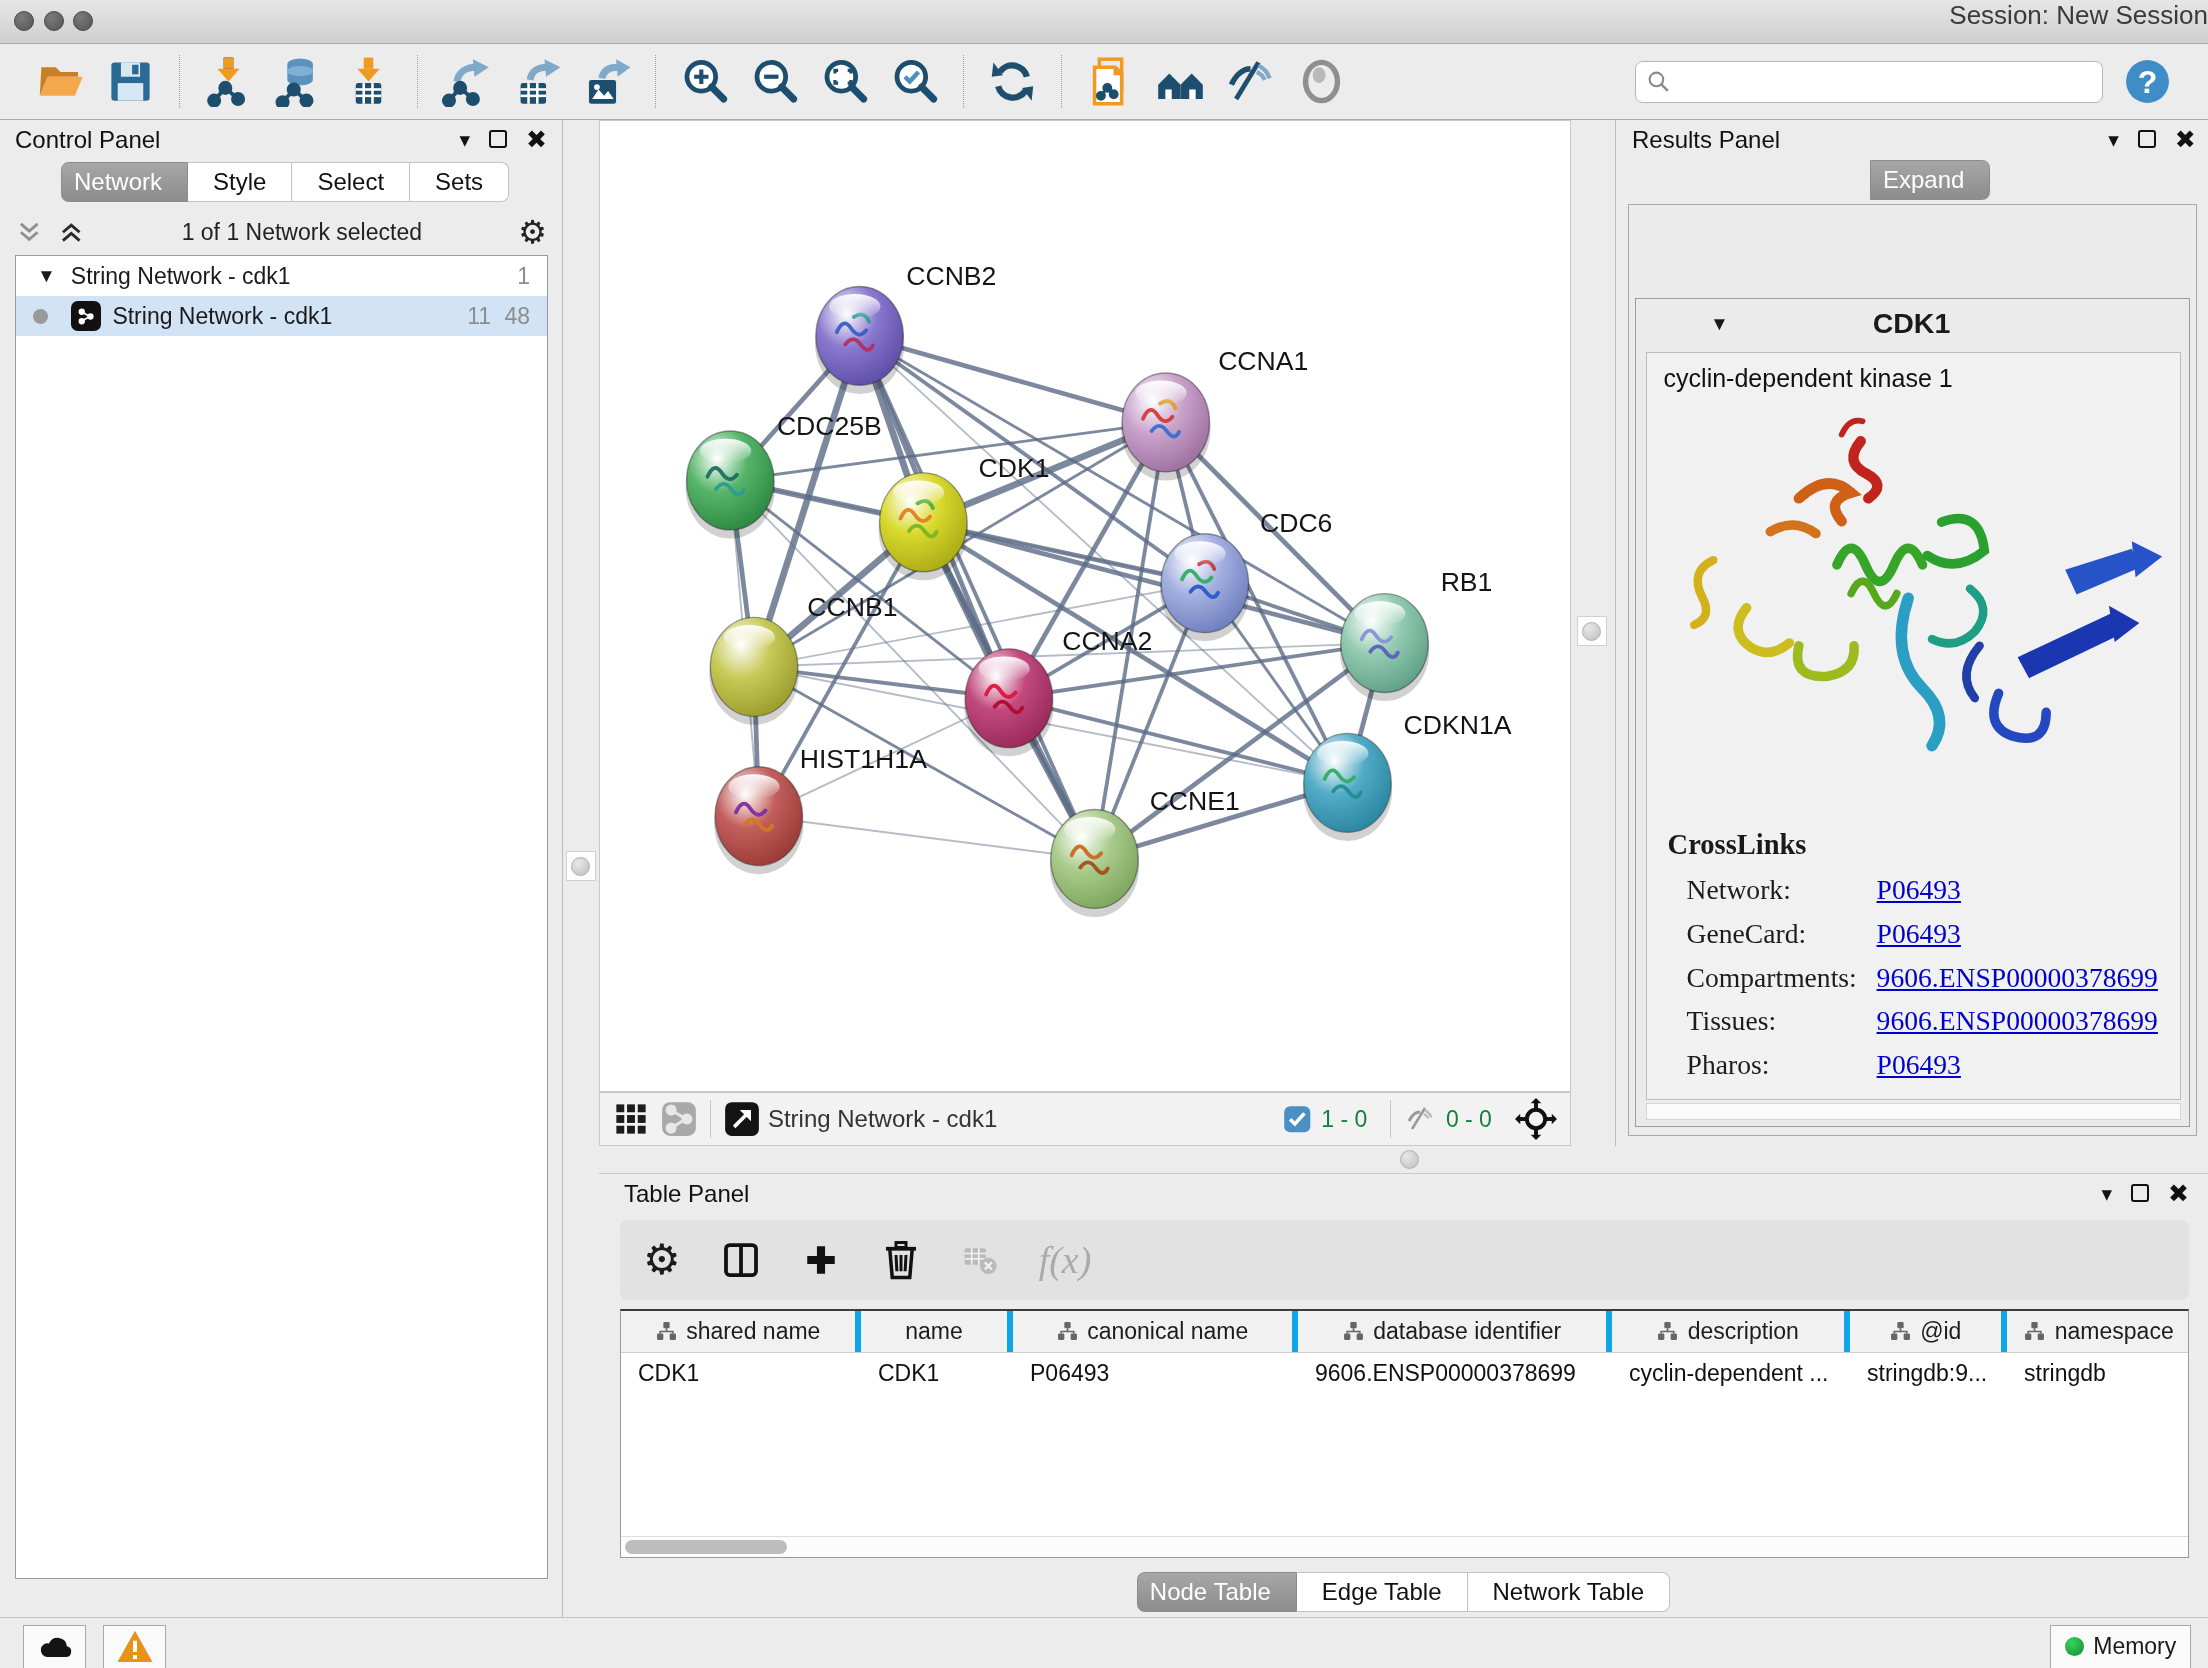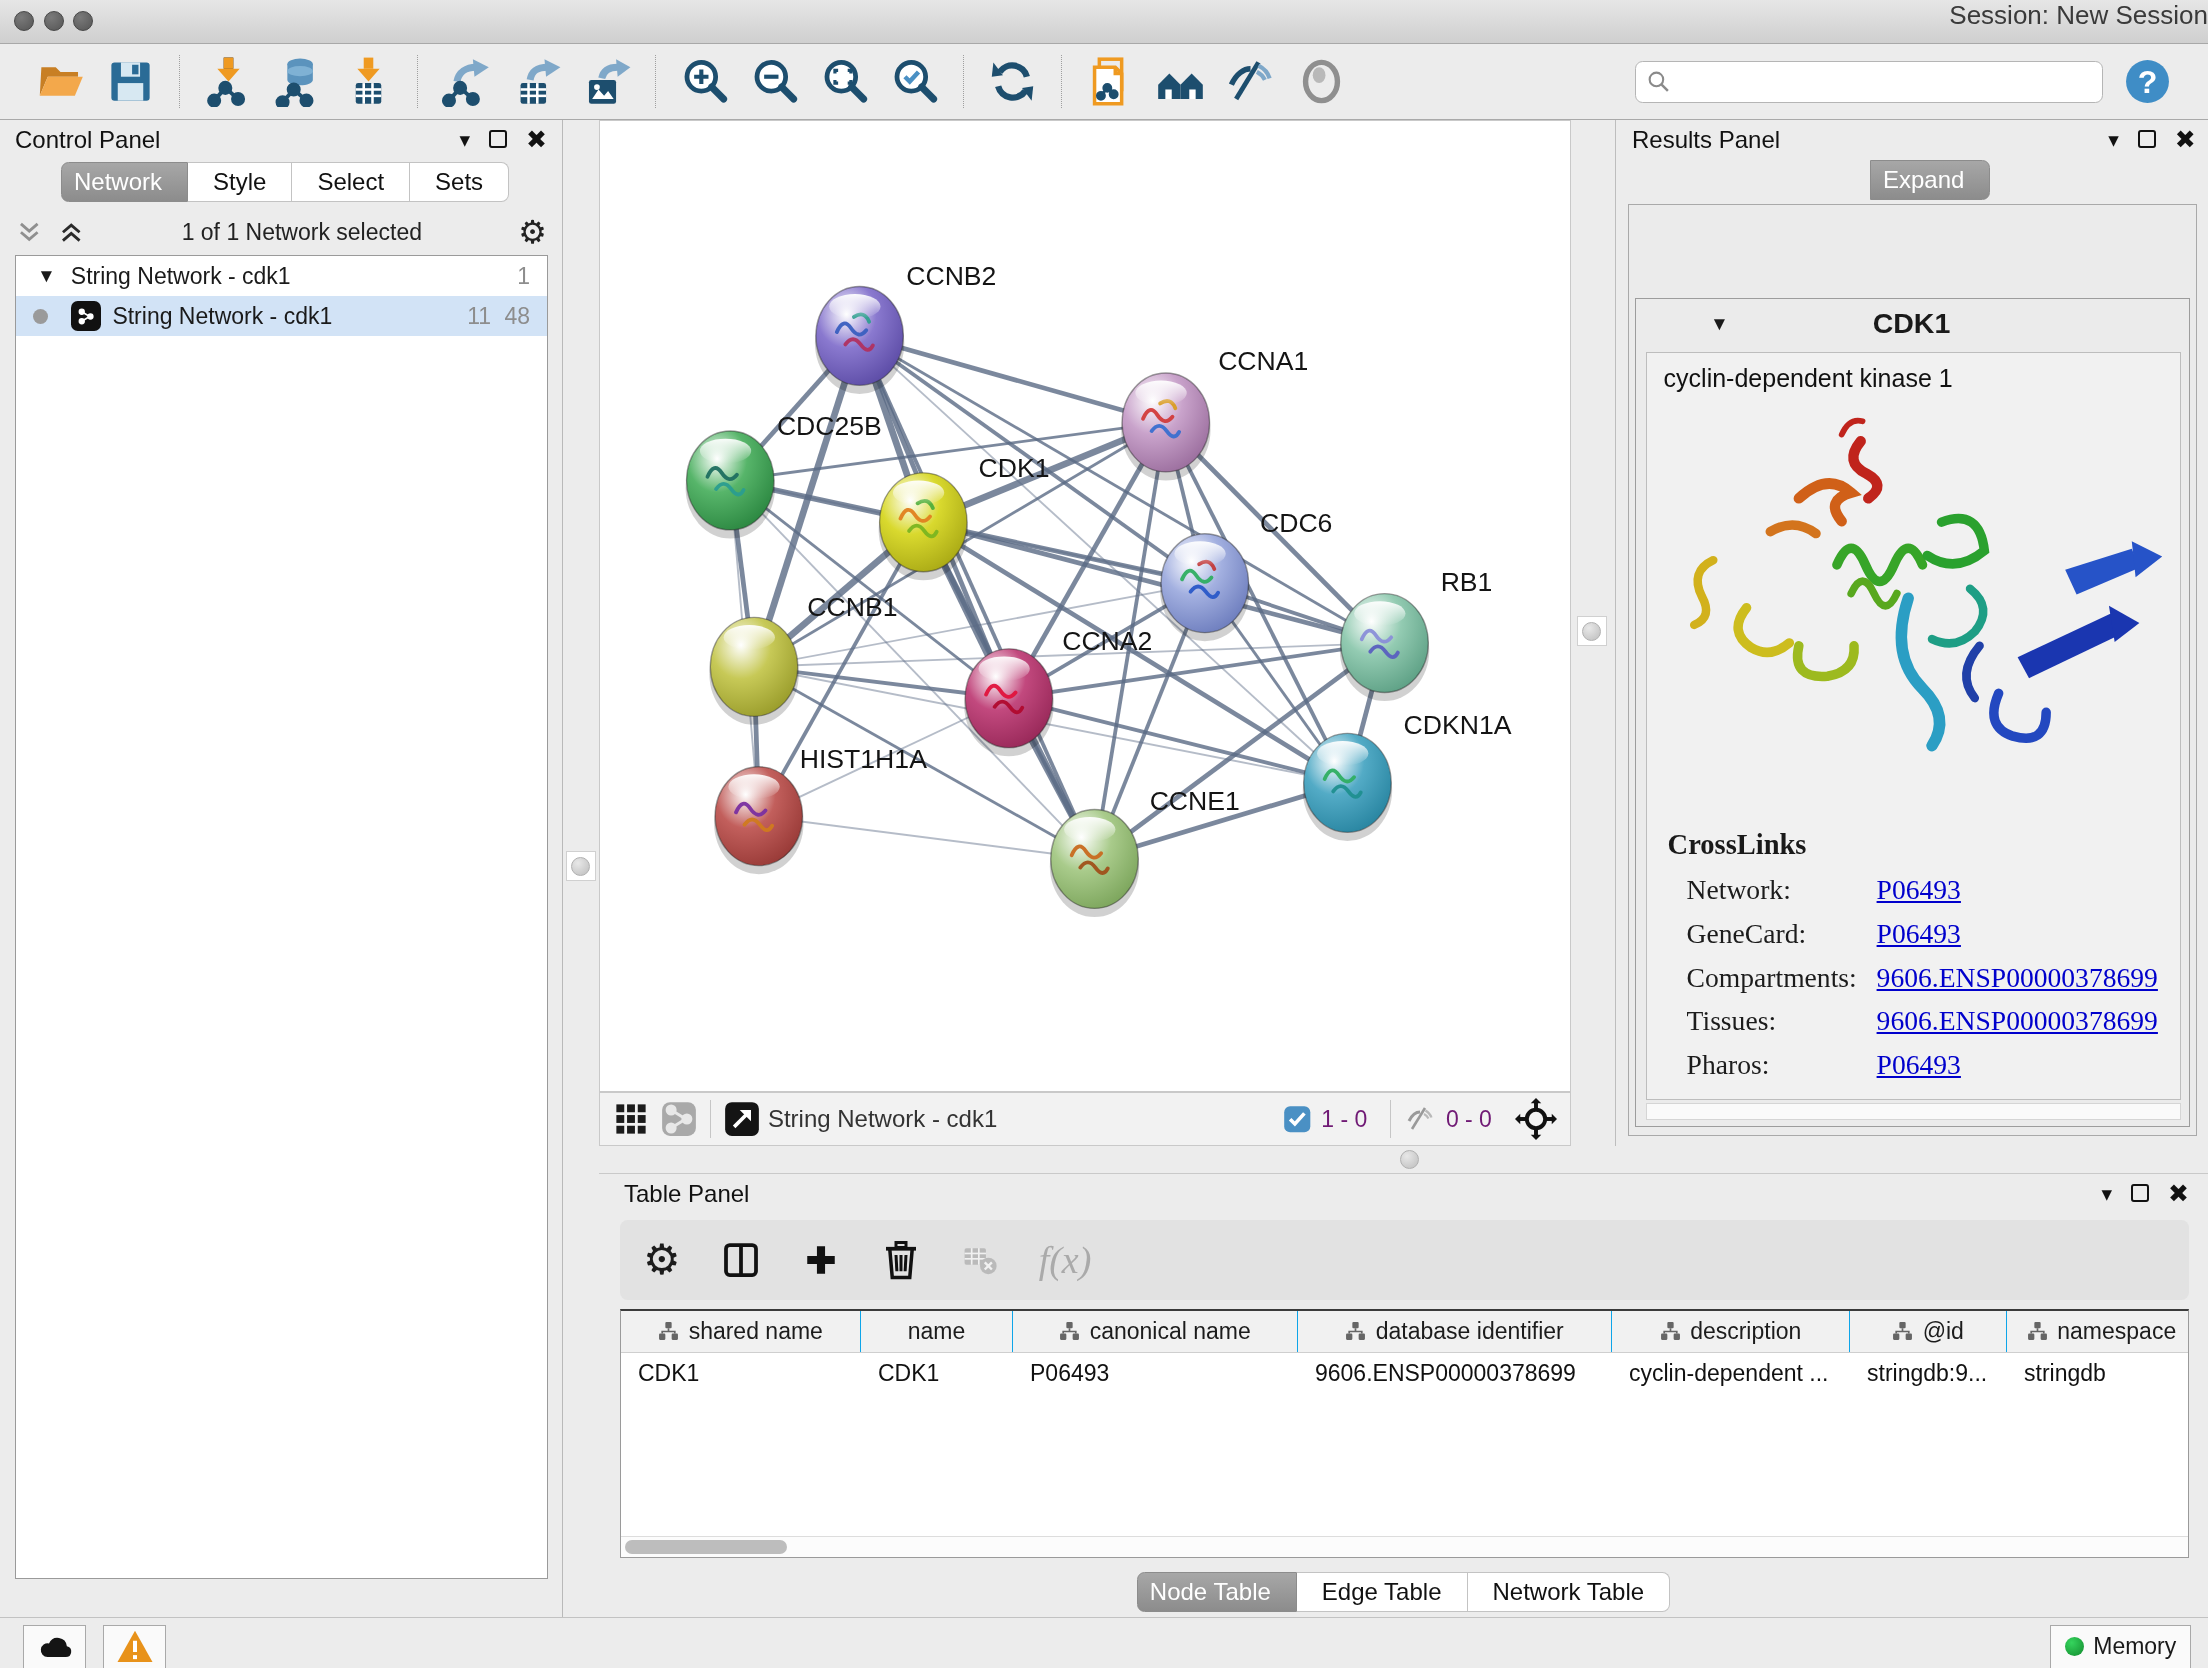--- a/index.html
+++ b/index.html
@@ -46,21 +46,21 @@
   .vsplit{position:absolute;background:#ececec;}
   .handlebox{position:absolute;width:30px;height:30px;background:#fff;border:1px solid #d0d0d0;
     display:flex;align-items:center;justify-content:center;}
   .handledot{width:19px;height:19px;border-radius:50%;background:radial-gradient(circle at 35% 30%,#e8e8e8,#bdbdbd);border:1px solid #b0b0b0;}
   
   #canvas{position:absolute;left:599px;top:120px;width:972px;height:972px;background:#fff;border:1px solid #c9c9c9;}
   #net-statusbar{position:absolute;left:599px;top:1092px;width:972px;height:54px;background:#f2f2f2;
     border:1px solid #c9c9c9;display:flex;align-items:center;padding:0 13.3px;}
   .nsb-sep{width:0;height:38px;border-left:1px solid #c6c6c6;margin:0 13.3px;}
   .nsb-title{font-size:24px;color:#333;margin-left:7.6px;}
-  .nsb-count{font-size:23px;color:#701a75;margin:0 9.5px;}
+  .nsb-count{font-size:23px;color:#15803d;margin:0 9.5px;}
   #bottom-split{position:absolute;left:599px;top:1146px;width:1609px;height:27px;background:#ececec;}
   
   #results-panel{position:absolute;left:1617px;top:120px;width:592px;height:1027px;background:#ececec;}
   #rp-box{position:absolute;left:11.4px;top:84px;width:569px;height:932px;border:1px solid #a9a9a9;background:#ebebeb;}
   #rp-expandbox{position:absolute;left:5.7px;top:5.7px;width:555px;height:78px;border:1px solid #9c9c9c;background:#ebebeb;}
   .rp-btn{position:absolute;top:19px;height:42px;border:1px solid #bdbdbd;border-radius:9.5px;background:linear-gradient(#ffffff,#f2f2f2);
     font-size:24px;display:flex;align-items:center;justify-content:center;color:#111;box-shadow:0 1px 1.9px rgba(0,0,0,.15);}
   #rp-protein{position:absolute;left:5.7px;top:93px;width:555px;height:829px;border:1px solid #9c9c9c;background:#ebebeb;}
   .rp-prot-hdr{position:absolute;left:0;top:0;right:0;height:49px;display:flex;align-items:center;}
   .rp-prot-name{flex:1;text-align:center;font-size:28.5px;font-weight:bold;}
@@ -72,21 +72,21 @@
   .clrow .lab{position:absolute;left:0;color:#1c1c1c;}
   .clrow .val{position:absolute;left:190px;color:#0000cc;text-decoration:underline;}
   #rp-scrollstrip{position:absolute;left:9.5px;bottom:5.7px;width:535px;height:17px;background:#fafafa;border:1px solid #d5d5d5;}
   
   #table-panel{position:absolute;left:599px;top:1173px;width:1609px;height:444px;background:#ececec;border-top:1px solid #c9c9c9;}
   #tp-toolbar{position:absolute;left:21px;top:46px;width:1569px;height:80px;background:#e2e2e2;border-radius:7.6px;
     display:flex;align-items:center;padding:0 23px;gap:40px;}
   #tp-table{position:absolute;left:21px;top:135px;width:1569px;height:249px;background:#fff;border:1px solid #9a9a9a;border-top:2.9px solid #3c3c3c;overflow:hidden;}
   #tp-header{display:flex;height:42px;background:#f1f1f1;border-bottom:1px solid #cfcfcf;}
   .th{display:flex;align-items:center;justify-content:center;gap:9.5px;font-size:23px;color:#1c1c1c;
-      border-right:1px solid #0ea5e9;overflow:hidden;white-space:nowrap;flex:0 0 auto;}
+      border-right:6px solid #0ea5e9;overflow:hidden;white-space:nowrap;flex:0 0 auto;}
   #tp-row{display:flex;height:40px;background:#fff;}
   .td{font-size:23px;color:#111;padding-left:17px;display:flex;align-items:center;overflow:hidden;white-space:nowrap;flex:0 0 auto;}
   #tp-scroll{position:absolute;left:0;right:0;bottom:0;height:21px;background:#fcfcfc;border-top:1px solid #ddd;}
   #tp-thumb{position:absolute;left:3.8px;top:2.9px;width:162px;height:14.3px;border-radius:7.6px;background:#bdbdbd;}
   #tp-tabs{position:absolute;left:0;right:0;top:398px;display:flex;justify-content:center;}
   
   #statusbar{position:absolute;left:0;top:1617px;width:2208px;height:51px;background:#ececec;border-top:1px solid #c2c2c2;}
   .sb-btn{position:absolute;top:6.7px;height:44px;background:#fafafa;border:1px solid #a9a9a9;display:flex;align-items:center;justify-content:center;}
   #memory-btn{right:17px;width:141px;gap:9.5px;font-size:23px;}
   .greendot{width:19px;height:19px;border-radius:50%;background:radial-gradient(circle at 35% 30%,#35d45d,#128a2e);}

